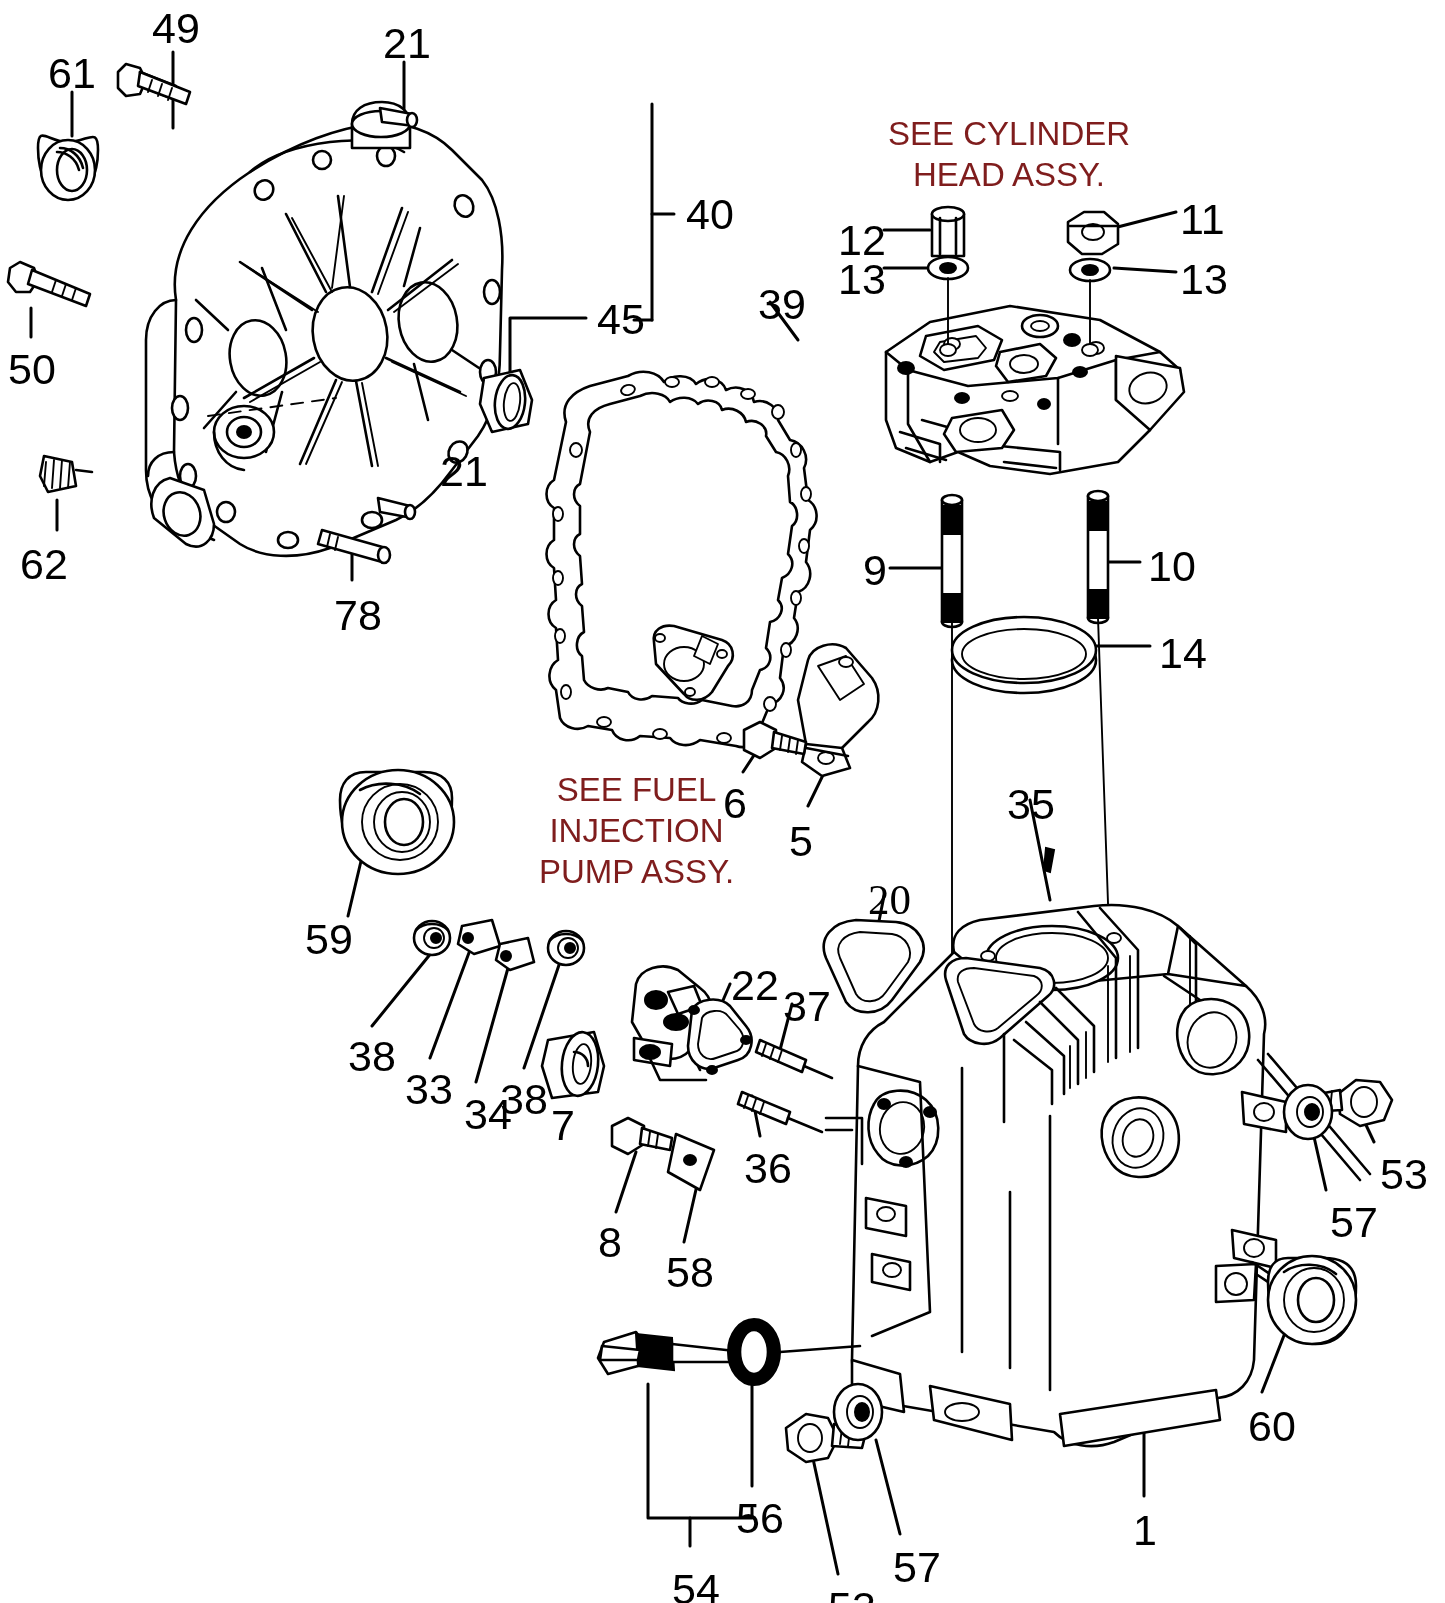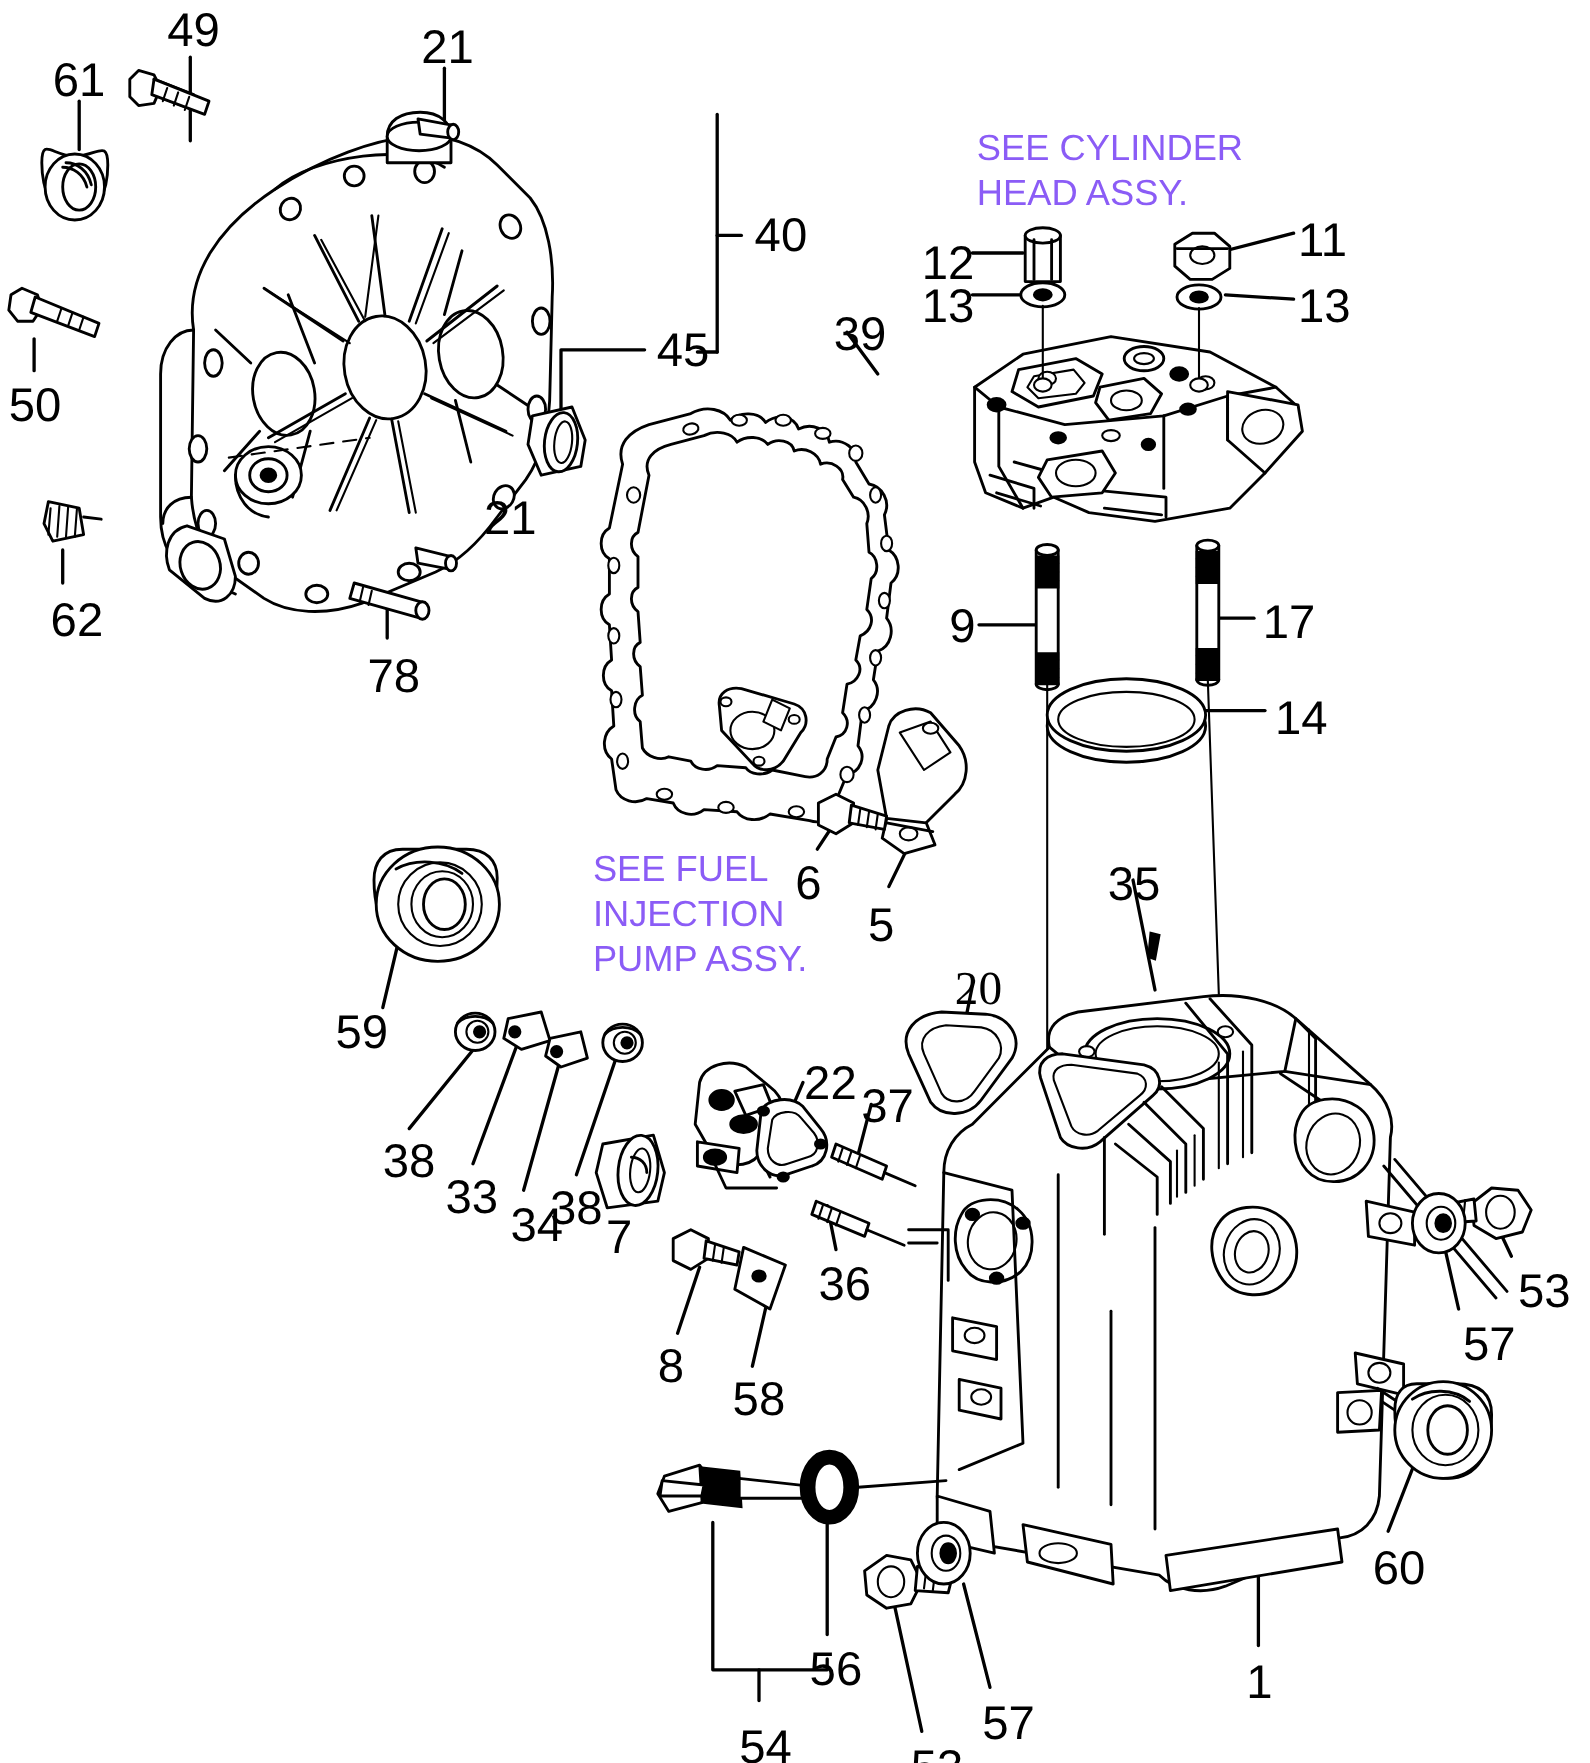--- a/index.html
+++ b/index.html
@@ -14,24 +14,24 @@
     color:#000;
     line-height:1;
     white-space:nowrap;
     letter-spacing:0px;
   }
   .note{
     position:absolute;
     font-family:"Liberation Sans", sans-serif;
     font-size:33px;
     font-weight:400;
-    color:#8b5cf6;
+    color:#7f1d1d;
     line-height:1.24;
     white-space:pre-line;
-    text-align:left;
+    text-align:center;
   }
 </style>
 </head>
 <body>
 
 <div id="stage">
 
   <svg id="art" viewBox="0 0 1445 1603" xmlns="http://www.w3.org/2000/svg">
     <defs>
       <style>
@@ -695,29 +695,29 @@
 INJECTION
 PUMP ASSY.</div>
 
   <div class="callout" style="left:48px;top:52px;">61</div>
   <div class="callout" style="left:152px;top:7px;">49</div>
   <div class="callout" style="left:383px;top:22px;">21</div>
   <div class="callout" style="left:686px;top:193px;">40</div>
   <div class="callout" style="left:597px;top:298px;">45</div>
   <div class="callout" style="left:758px;top:283px;text-align:center;">39</div>
   <div class="callout" style="left:8px;top:348px;">50</div>
-  <div class="callout" style="left:46px;top:543px;">62</div>
+  <div class="callout" style="left:20px;top:543px;">62</div>
   <div class="callout" style="left:440px;top:450px;">21</div>
   <div class="callout" style="left:334px;top:594px;">78</div>
   <div class="callout" style="left:838px;top:219px;">12</div>
   <div class="callout" style="left:838px;top:258px;">13</div>
   <div class="callout" style="left:1180px;top:198px;">11</div>
   <div class="callout" style="left:1180px;top:258px;">13</div>
   <div class="callout" style="left:863px;top:549px;">9</div>
-  <div class="callout" style="left:1148px;top:545px;">17</div>
+  <div class="callout" style="left:1148px;top:545px;">10</div>
   <div class="callout" style="left:1159px;top:632px;">14</div>
   <div class="callout" style="left:1007px;top:783px;">35</div>
   <div class="callout" style="left:723px;top:782px;">6</div>
   <div class="callout" style="left:789px;top:820px;">5</div>
   <div class="callout" style="left:868px;top:878px;font-family:Liberation Serif, serif;">20</div>
   <div class="callout" style="left:305px;top:918px;">59</div>
   <div class="callout" style="left:348px;top:1035px;">38</div>
   <div class="callout" style="left:405px;top:1068px;">33</div>
   <div class="callout" style="left:464px;top:1093px;">34</div>
   <div class="callout" style="left:500px;top:1078px;">38</div>

